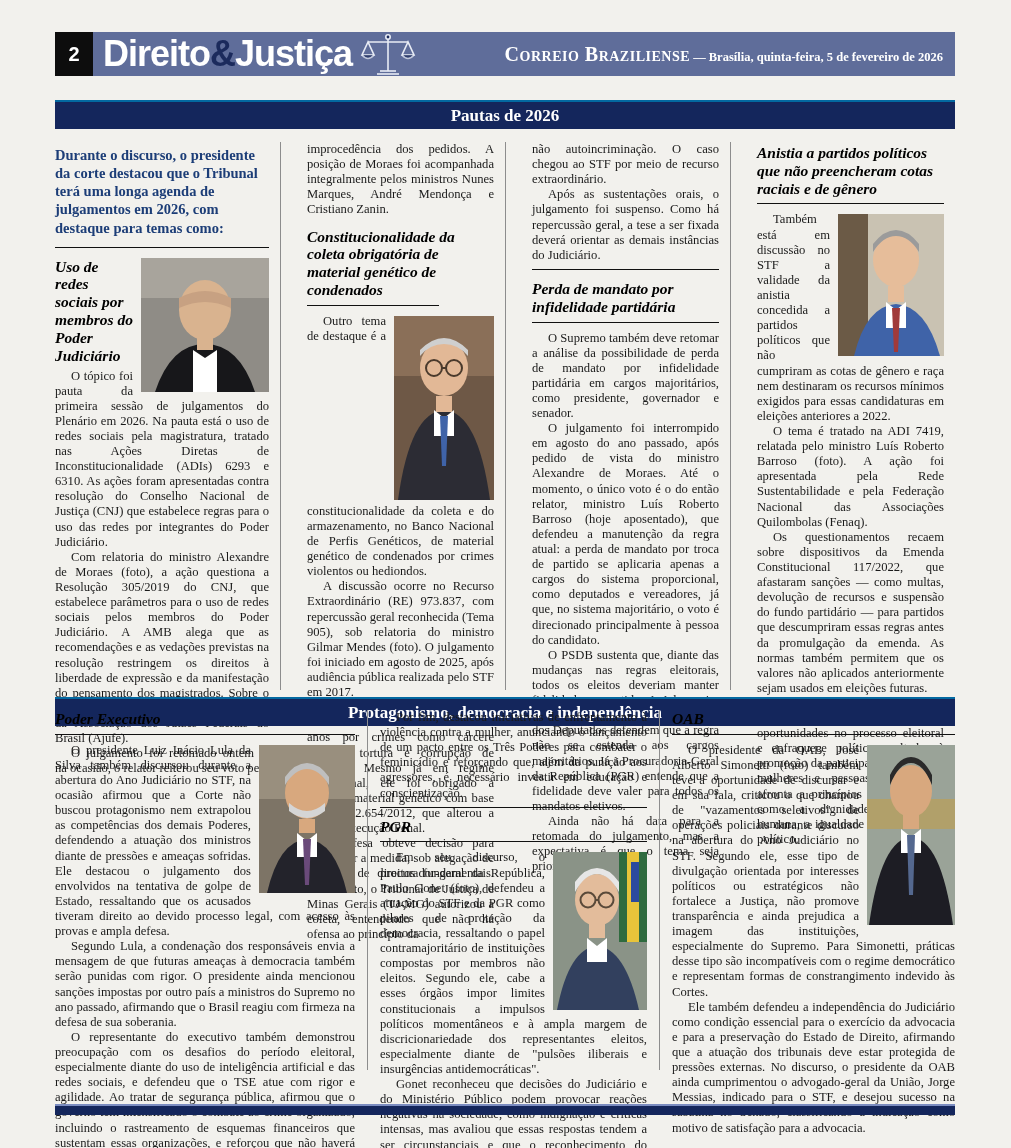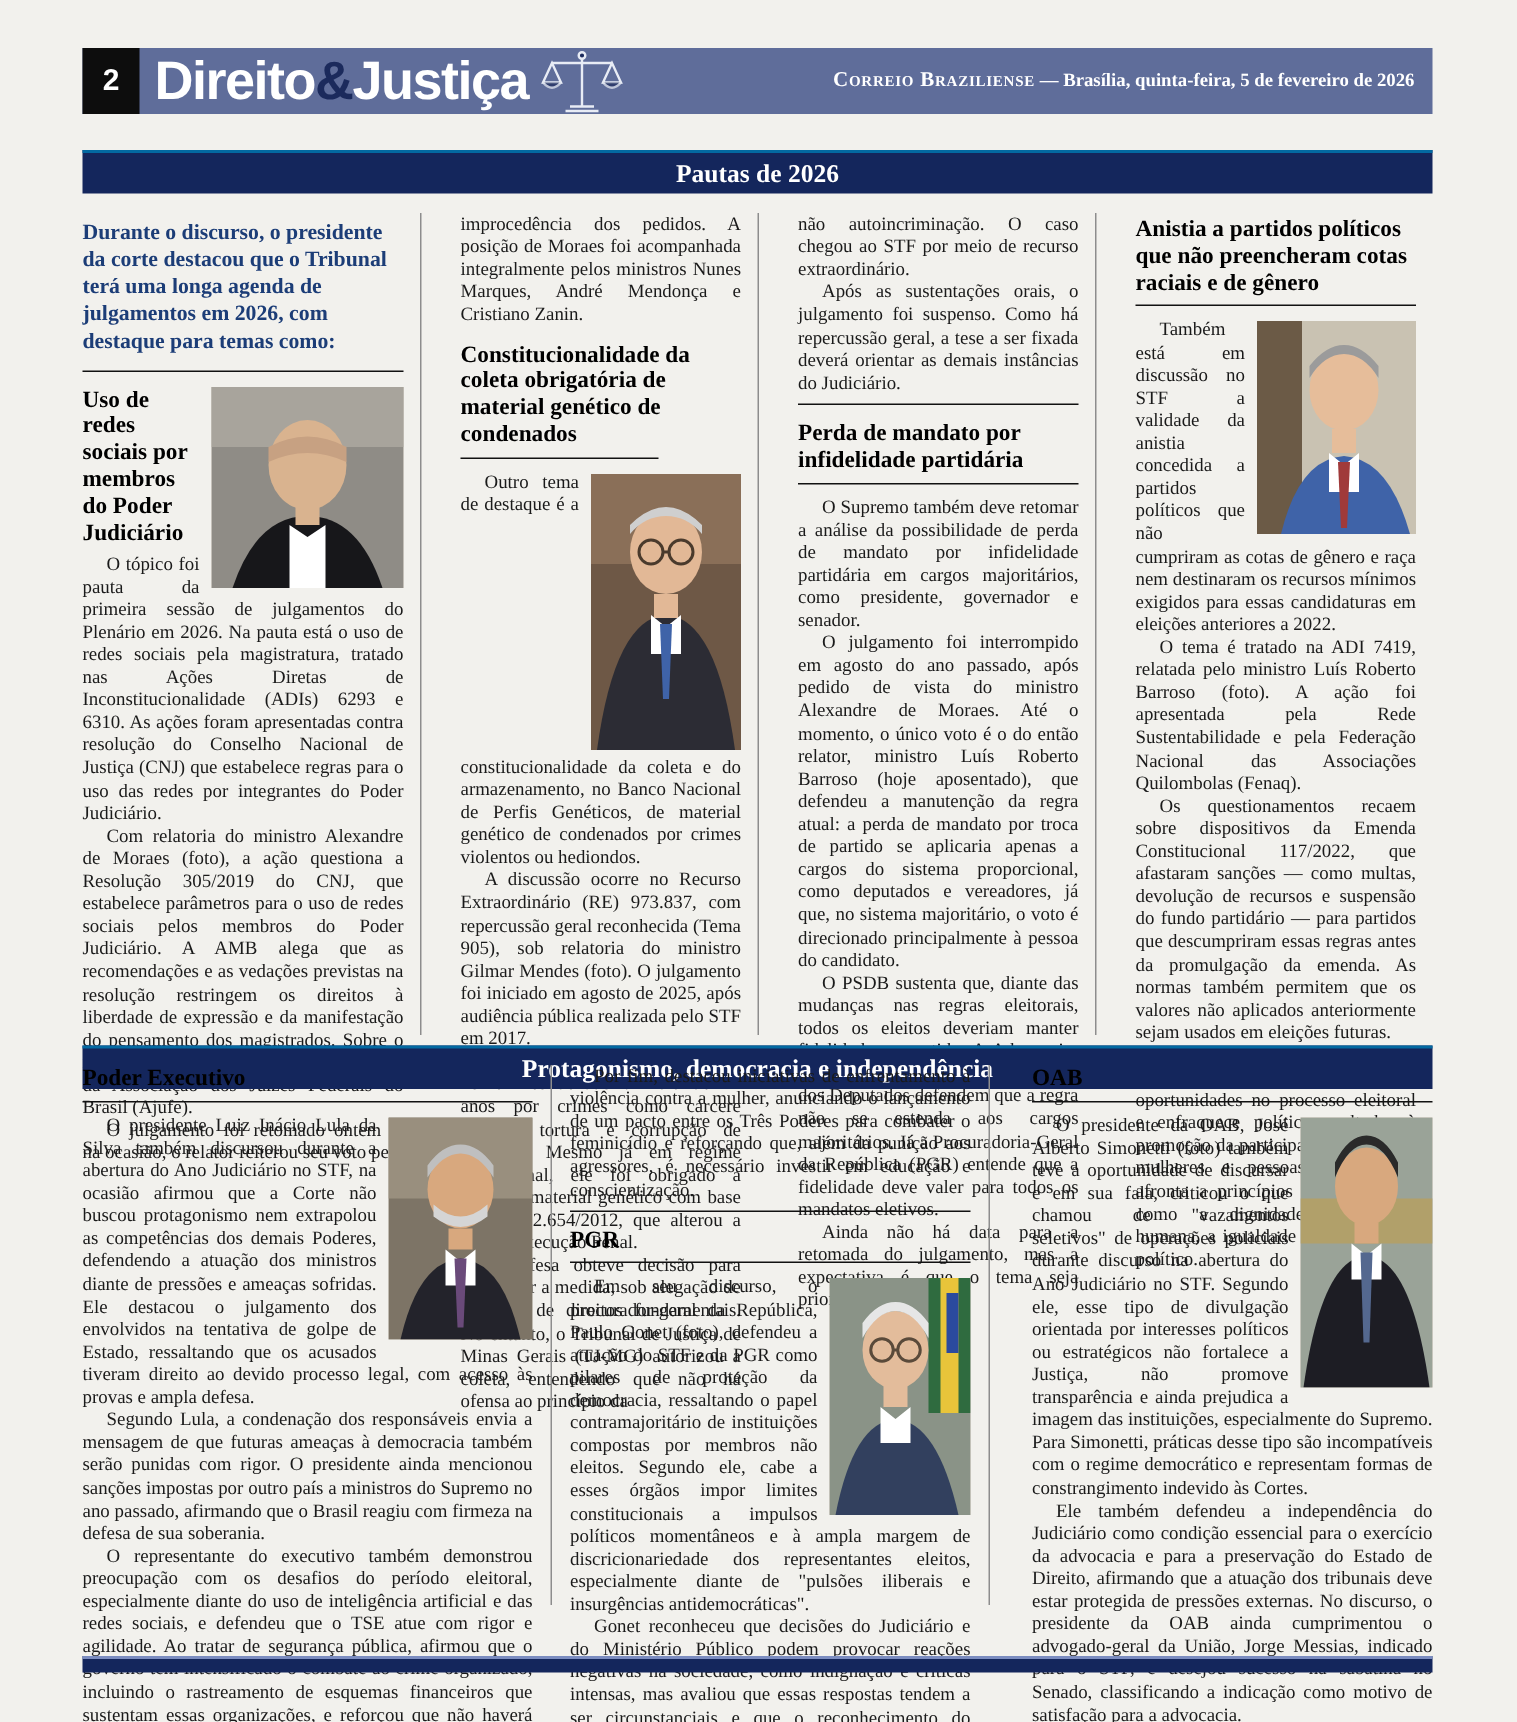--- a/index.html
+++ b/index.html
@@ -28,21 +28,21 @@
     font-family:"Liberation Sans",sans-serif;font-weight:bold;
     font-size:36px;letter-spacing:-1px;color:#fff;line-height:1;
     white-space:nowrap;
   }
   .masthead-title .amp{color:#1b2a5c;}
   .scales{margin-left:8px;margin-top:2px;}
   .masthead-date{
     margin-left:auto;margin-right:12px;color:#fff;
     font-size:12.5px;font-weight:bold;white-space:nowrap;
   }
-  .masthead-date .paper{font-variant:small-caps;font-size:14px;letter-spacing:.5px;}
+  .masthead-date .paper{font-variant:small-caps;font-size:20px;letter-spacing:.5px;}
 
   
   .banner{
     position:absolute;left:55px;width:900px;height:27px;
     background:#14265c;color:#fff;
     display:flex;align-items:center;justify-content:center;
     font-weight:bold;font-size:17px;
     border-top:2px solid #0369a1;
   }
   #banner1{top:100px;}
@@ -51,38 +51,38 @@
   
   .cols{position:absolute;left:55px;width:900px;display:flex;}
   #section1{top:142px;height:548px;}
   #section2{top:710px;height:360px;}
   .col{box-sizing:border-box;}
   .col + .col{border-left:1px solid #8d8d8d;}
   #section1 .col{width:225px;padding-right:11px;}
   #section1 .col + .col{padding-left:26px;}
   #section2 .colA{width:312px;padding-right:12px;}
   #section2 .colB{width:292px;padding-left:12px;padding-right:12px;}
-  #section2 .colC{width:296px;padding-left:28px;}
+  #section2 .colC{width:296px;padding-left:12px;}
 
   
   p{
     margin:0;font-size:12.6px;line-height:1.2;text-align:justify;
     text-indent:16px;hyphens:auto;
   }
   p.noindent{text-indent:0;}
   .lede{
     color:#1c3d77;font-weight:bold;font-size:14.5px;line-height:1.25;
     text-align:left;text-indent:0;margin:4px 0 10px 0;
   }
   .rule{border:none;border-top:1.6px solid #111;margin:6px 0 8px 0;}
   .rule.short{width:132px;margin-left:0;}
   .rule.thin{border-top-width:1.2px;}
   h3.headline{
     font-size:15.5px;line-height:1.15;margin:10px 0 4px 0;
-    font-weight:bold;color:#000;
+    font-weight:bold;color:#000;font-style:italic;
   }
 
   
   .photo{float:right;margin:2px 0 4px 8px;display:block;background:#b9b3a8;}
 
   
   .footer-bar{
     position:absolute;left:55px;top:1104px;width:900px;height:9px;
     background:#14265c;border-top:2px solid #7b8cc0;
   }

